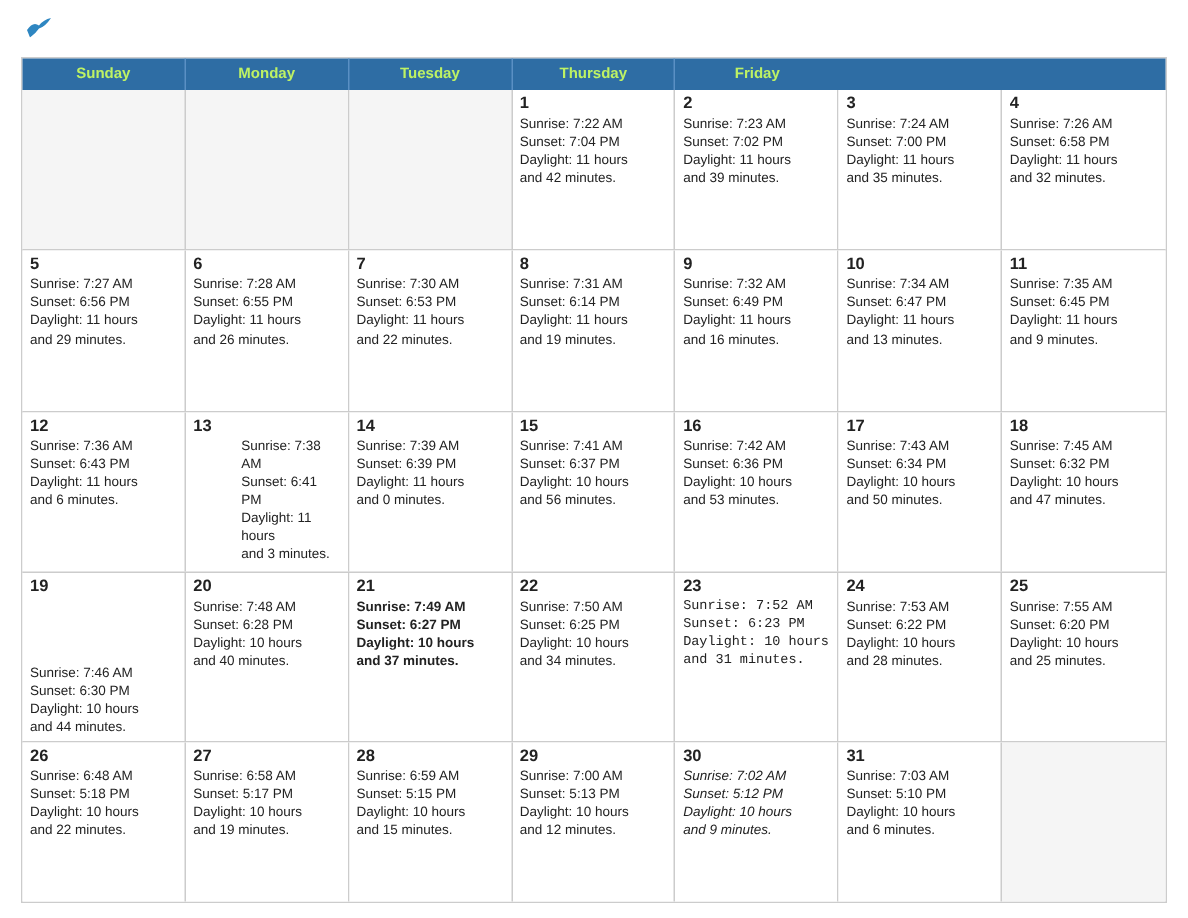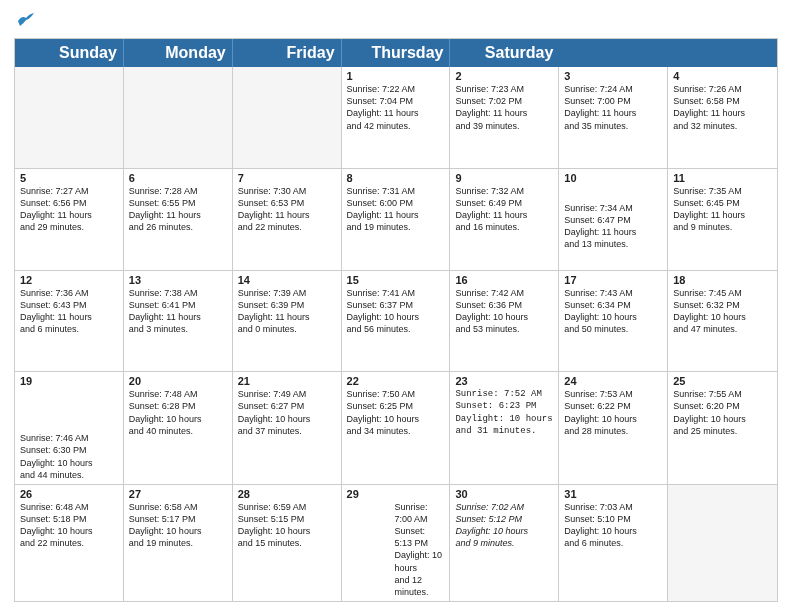--- a/index.html
+++ b/index.html
@@ -41,25 +41,25 @@
       display: flex;
       flex-direction: column;
       border: 1px solid #ccc;
     }
     .cal-header-row {
       display: grid;
       grid-template-columns: repeat(7, 1fr);
       background: #2e6da4;
     }
     .cal-header-cell {
-      color: #ffffff;
-      font-weight: bold;
-      font-size: 16px;
+      color: #bef264;
+      font-weight: bold;
+      font-size: 10px;
       padding: 5px 6px;
-      text-align: right;
+      text-align: center;
       border-right: 1px solid #5a90c4;
     }
     .cal-header-cell:last-child { border-right: none; }
     .cal-body {
       flex: 1;
       display: flex;
       flex-direction: column;
     }
     .cal-row {
       display: grid;
@@ -135,23 +135,23 @@
     <div class="title-block">
       <div class="month-title"></div>
       <div class="location"></div>
     </div>
   </div>
 
   <div class="calendar">
     <div class="cal-header-row">
     <div class="cal-header-cell">Sunday</div>
         <div class="cal-header-cell">Monday</div>
+        <div class="cal-header-cell">Tuesday</div>
+        <div class="cal-header-cell">Thursday</div>
         <div class="cal-header-cell">Friday</div>
-        <div class="cal-header-cell">Thursday</div>
-        <div class="cal-header-cell">Saturday</div>
       </div>
     <div class="cal-body">
     <div class="cal-row">
           <div class="cal-cell empty"></div>
           <div class="cal-cell empty"></div>
           <div class="cal-cell empty"></div>
           <div class="cal-cell">
             <div class="day-num">1</div>
             <div class="cell-text" style="white-space: pre-line;">Sunrise: 7:22 AM
 Sunset: 7:04 PM
@@ -198,34 +198,34 @@
           <div class="cal-cell">
             <div class="day-num">7</div>
             <div class="cell-text" style="white-space: pre-line;">Sunrise: 7:30 AM
 Sunset: 6:53 PM
 Daylight: 11 hours
 and 22 minutes.</div>
           </div>
           <div class="cal-cell">
             <div class="day-num">8</div>
             <div class="cell-text" style="white-space: pre-line;">Sunrise: 7:31 AM
-Sunset: 6:00 PM
+Sunset: 6:14 PM
 Daylight: 11 hours
 and 19 minutes.</div>
           </div>
           <div class="cal-cell">
             <div class="day-num">9</div>
             <div class="cell-text" style="white-space: pre-line;">Sunrise: 7:32 AM
 Sunset: 6:49 PM
 Daylight: 11 hours
 and 16 minutes.</div>
           </div>
           <div class="cal-cell">
             <div class="day-num">10</div>
-            <div class="cell-text" style="white-space: pre-line; margin-top: 17px;">Sunrise: 7:34 AM
+            <div class="cell-text" style="white-space: pre-line;">Sunrise: 7:34 AM
 Sunset: 6:47 PM
 Daylight: 11 hours
 and 13 minutes.</div>
           </div>
           <div class="cal-cell">
             <div class="day-num">11</div>
             <div class="cell-text" style="white-space: pre-line;">Sunrise: 7:35 AM
 Sunset: 6:45 PM
 Daylight: 11 hours
 and 9 minutes.</div>
@@ -234,21 +234,21 @@
         <div class="cal-row">
           <div class="cal-cell">
             <div class="day-num">12</div>
             <div class="cell-text" style="white-space: pre-line;">Sunrise: 7:36 AM
 Sunset: 6:43 PM
 Daylight: 11 hours
 and 6 minutes.</div>
           </div>
           <div class="cal-cell">
             <div class="day-num">13</div>
-            <div class="cell-text" style="white-space: pre-line;">Sunrise: 7:38 AM
+            <div class="cell-text" style="white-space: pre-line; margin-left: 32px;">Sunrise: 7:38 AM
 Sunset: 6:41 PM
 Daylight: 11 hours
 and 3 minutes.</div>
           </div>
           <div class="cal-cell">
             <div class="day-num">14</div>
             <div class="cell-text" style="white-space: pre-line;">Sunrise: 7:39 AM
 Sunset: 6:39 PM
 Daylight: 11 hours
 and 0 minutes.</div>
@@ -292,21 +292,21 @@
           </div>
           <div class="cal-cell">
             <div class="day-num">20</div>
             <div class="cell-text" style="white-space: pre-line;">Sunrise: 7:48 AM
 Sunset: 6:28 PM
 Daylight: 10 hours
 and 40 minutes.</div>
           </div>
           <div class="cal-cell">
             <div class="day-num">21</div>
-            <div class="cell-text" style="white-space: pre-line;">Sunrise: 7:49 AM
+            <div class="cell-text" style="white-space: pre-line; font-weight: bold;">Sunrise: 7:49 AM
 Sunset: 6:27 PM
 Daylight: 10 hours
 and 37 minutes.</div>
           </div>
           <div class="cal-cell">
             <div class="day-num">22</div>
             <div class="cell-text" style="white-space: pre-line;">Sunrise: 7:50 AM
 Sunset: 6:25 PM
 Daylight: 10 hours
 and 34 minutes.</div>
@@ -350,21 +350,21 @@
           </div>
           <div class="cal-cell">
             <div class="day-num">28</div>
             <div class="cell-text" style="white-space: pre-line;">Sunrise: 6:59 AM
 Sunset: 5:15 PM
 Daylight: 10 hours
 and 15 minutes.</div>
           </div>
           <div class="cal-cell">
             <div class="day-num">29</div>
-            <div class="cell-text" style="white-space: pre-line; margin-left: 48px;">Sunrise: 7:00 AM
+            <div class="cell-text" style="white-space: pre-line;">Sunrise: 7:00 AM
 Sunset: 5:13 PM
 Daylight: 10 hours
 and 12 minutes.</div>
           </div>
           <div class="cal-cell">
             <div class="day-num">30</div>
             <div class="cell-text" style="white-space: pre-line; font-style: italic;">Sunrise: 7:02 AM
 Sunset: 5:12 PM
 Daylight: 10 hours
 and 9 minutes.</div>

